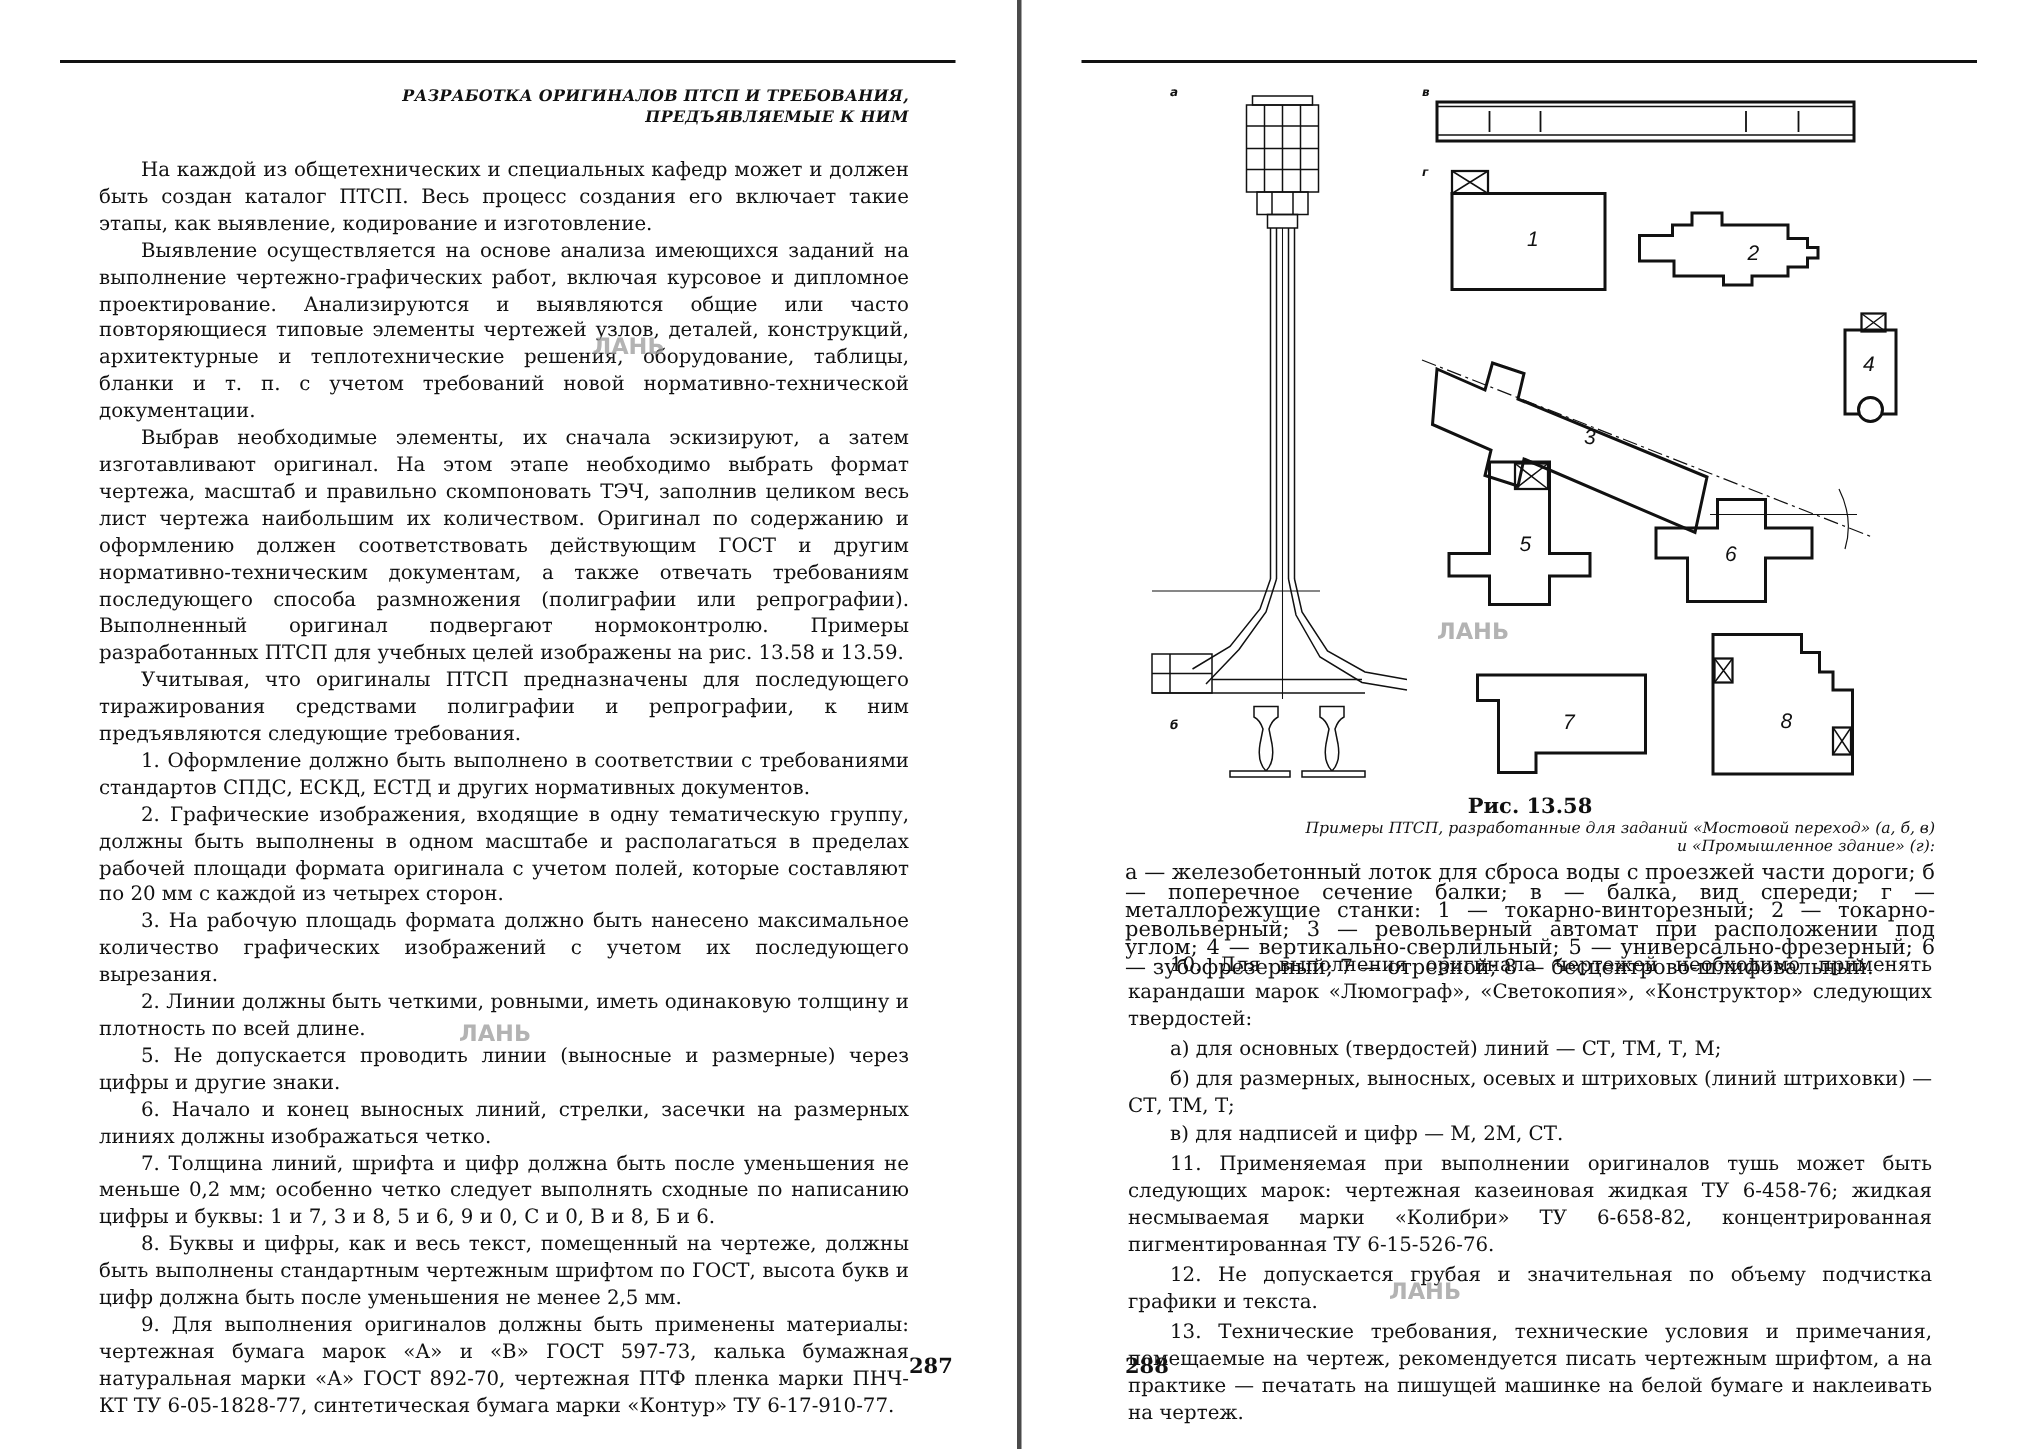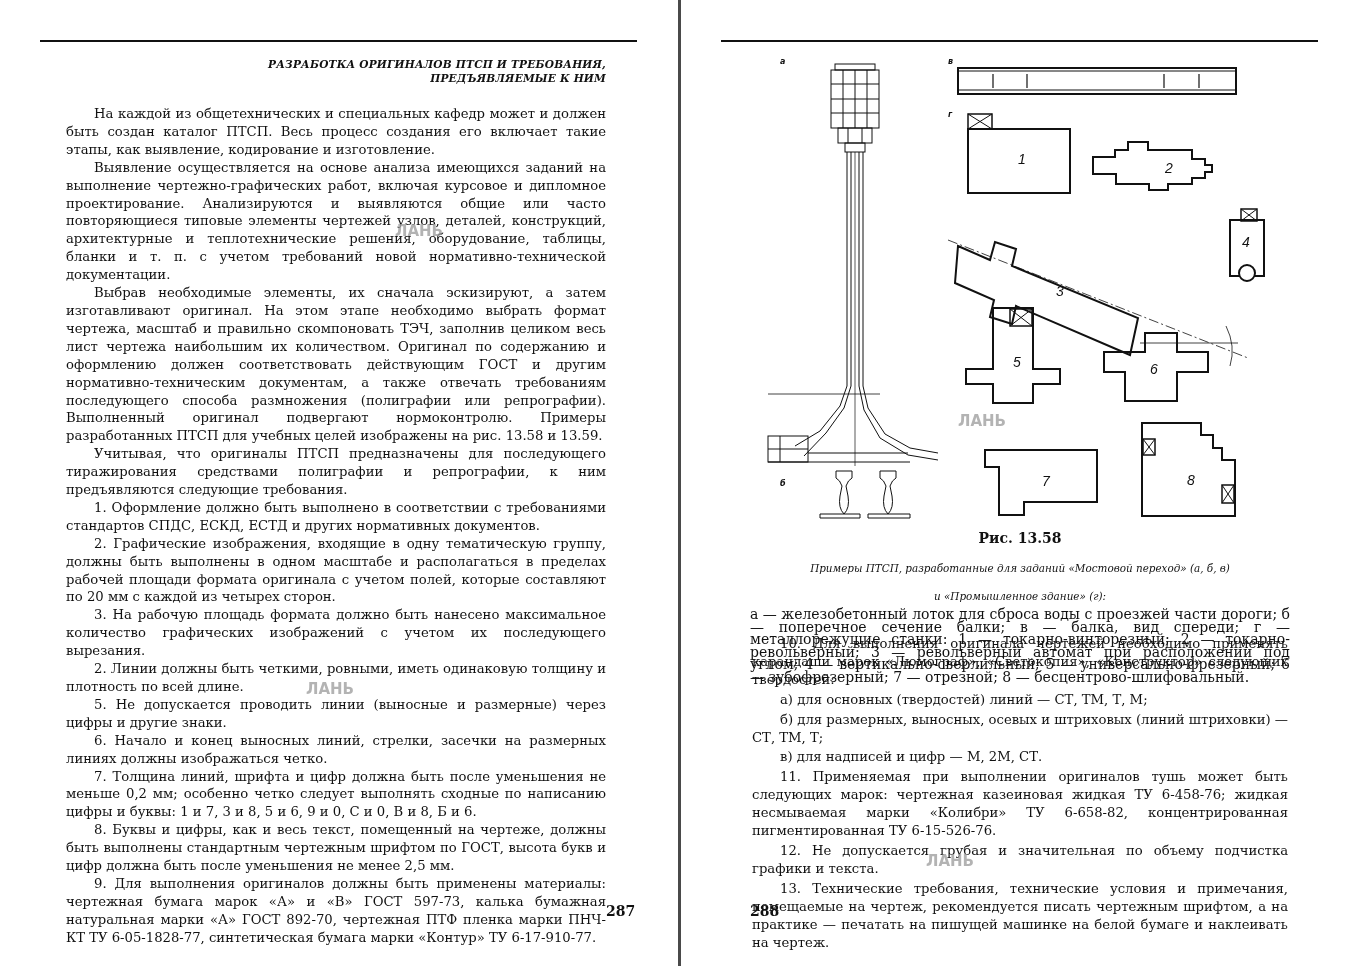--- a/index.html
+++ b/index.html
@@ -20,21 +20,21 @@
   .pnum.left { left:540px; top:903px; }
   .pnum.right { left:30px; top:903px; }
 
   .figure { position:absolute; left:760px; top:56px; width:540px; height:470px; }
   .figure svg { width:540px; height:470px; }
   .fig-label { font-family:"DejaVu Sans", sans-serif; font-style:italic; font-size:8px; font-weight:bold; }
   .num { font-family:"Liberation Sans", sans-serif; font-style:italic; font-size:14px; }
 
   .caption { position:absolute; left:750px; top:530px; width:540px; }
   .cap-title { text-align:center; font-weight:bold; font-size:14px; }
-  .cap-sub { text-align:center; font-style:italic; font-size:10.4px; line-height:12px;margin-top:16px; }
+  .cap-sub { text-align:right; font-style:italic; font-size:10.4px; line-height:12px; }
   .cap-legend { margin-top:6px; font-size:14px; line-height:12.6px; text-align:justify; }
 
   .right-body { position:absolute; left:750px; top:633px; width:540px; }
   .right-body p { margin:2px; text-indent:28px; text-align:justify; font-size:13.2px; line-height:17.9px; }
 
   .wm { position:absolute; color:#9a9a9a; font-family:"DejaVu Sans", sans-serif; font-weight:bold; font-size:15px; opacity:0.75;text-align:center; }
 </style>
 </head>
 <body>
 

